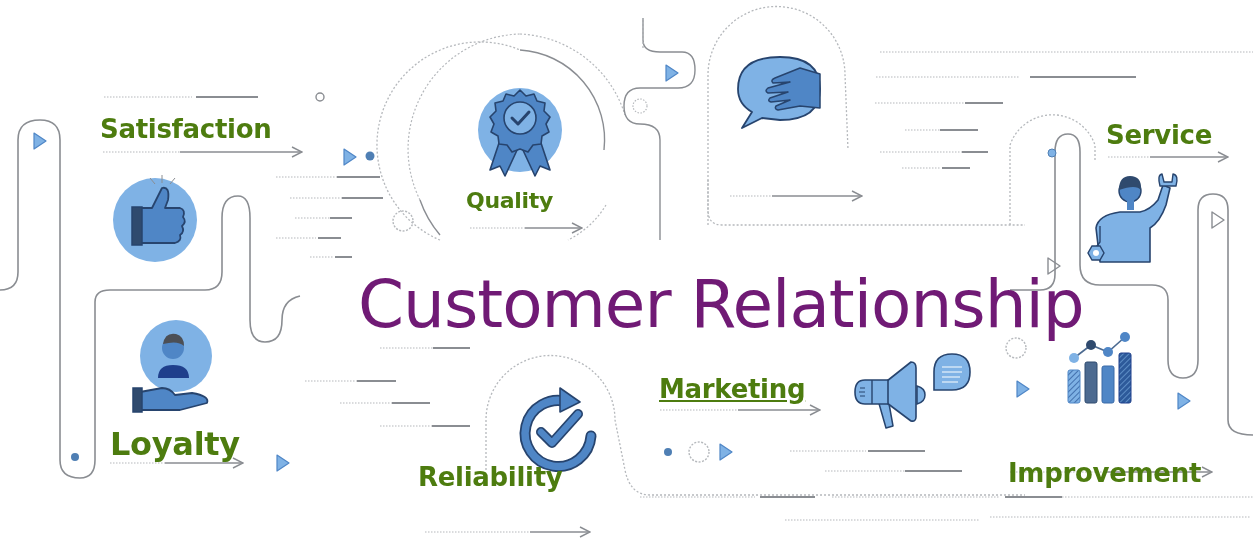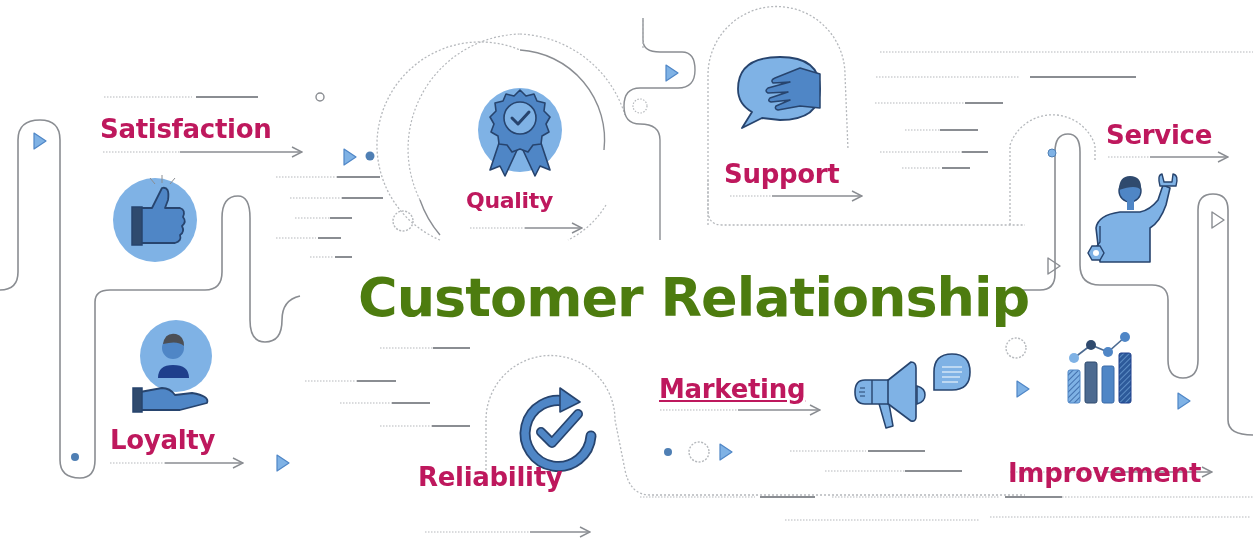--- a/index.html
+++ b/index.html
@@ -1,19 +1,19 @@
 <!DOCTYPE html>
 <html><head>
 <meta charset="utf-8">
 <style>
   html, body { margin:0; padding:0; background:#ffffff; }
   body { width:1253px; height:546px; position:relative; overflow:hidden; font-family:"DejaVu Sans", "Liberation Sans", sans-serif; }
   #canvas { position:absolute; left:0; top:0; width:1253px; height:546px; }
-  .label { position:absolute; color:#be185d; font-weight:bold; white-space:nowrap; letter-spacing:-0.3px; }
-  .title { position:absolute; left:358px; top:266px; font-size:54px; font-weight:bold; color:#4d7c0f; letter-spacing:-1px; white-space:nowrap; }
+  .label { position:absolute; color:#4d7c0f; font-weight:bold; white-space:nowrap; letter-spacing:-0.3px; }
+  .title { position:absolute; left:358px; top:266px; font-size:66px; font-weight:normal; color:#701a75; letter-spacing:-1px; white-space:nowrap; }
   svg { position:absolute; left:0; top:0; }
 </style>
 </head>
 <body>
 
 <div id="canvas">
 
 <svg width="1253" height="546" viewBox="0 0 1253 546">
   <defs>
     <marker id="arr" markerWidth="12" markerHeight="12" refX="11" refY="6" orient="auto" markerUnits="userSpaceOnUse">
@@ -227,23 +227,22 @@
     <rect x="1119" y="353" width="12" height="50" rx="2" fill="url(#hatch2)" stroke="#1f3f8c" stroke-width="1"></rect>
     <polyline points="1074,358 1091,345 1108,352 1125,337" fill="none" stroke="#4c6a90" stroke-width="1.6"></polyline>
     <circle cx="1074" cy="358" r="5" fill="#7fb2e5"></circle>
     <circle cx="1091" cy="345" r="5" fill="#2f4a6e"></circle>
     <circle cx="1108" cy="352" r="5" fill="#4f86c6"></circle>
     <circle cx="1125" cy="337" r="5" fill="#4f86c6"></circle>
   </g>
 </svg>
 
 <div class="label" style="left:100px;top:114px;font-size:26px;">Satisfaction</div>
-<div class="label" style="left:110px;top:425px;font-size:26px;">Loyalty</div>
+<div class="label" style="left:110px;top:425px;font-size:32px;">Loyalty</div>
 <div class="label" style="left:466px;top:188px;font-size:22px;">Quality</div>
 <div class="label" style="left:418px;top:462px;font-size:26px;">Reliability</div>
-<div class="label" style="left:724px;top:159px;font-size:26px;">Support</div>
 <div class="label" style="left:659px;top:374px;font-size:26px;text-decoration:underline;">Marketing</div>
 <div class="label" style="left:1106px;top:120px;font-size:26px;">Service</div>
 <div class="label" style="left:1008px;top:434px;font-size:26px;margin-top:24px;">Improvement</div>
 
 <div class="title">Customer Relationship</div>
 
 </div>
 
 </body></html>

